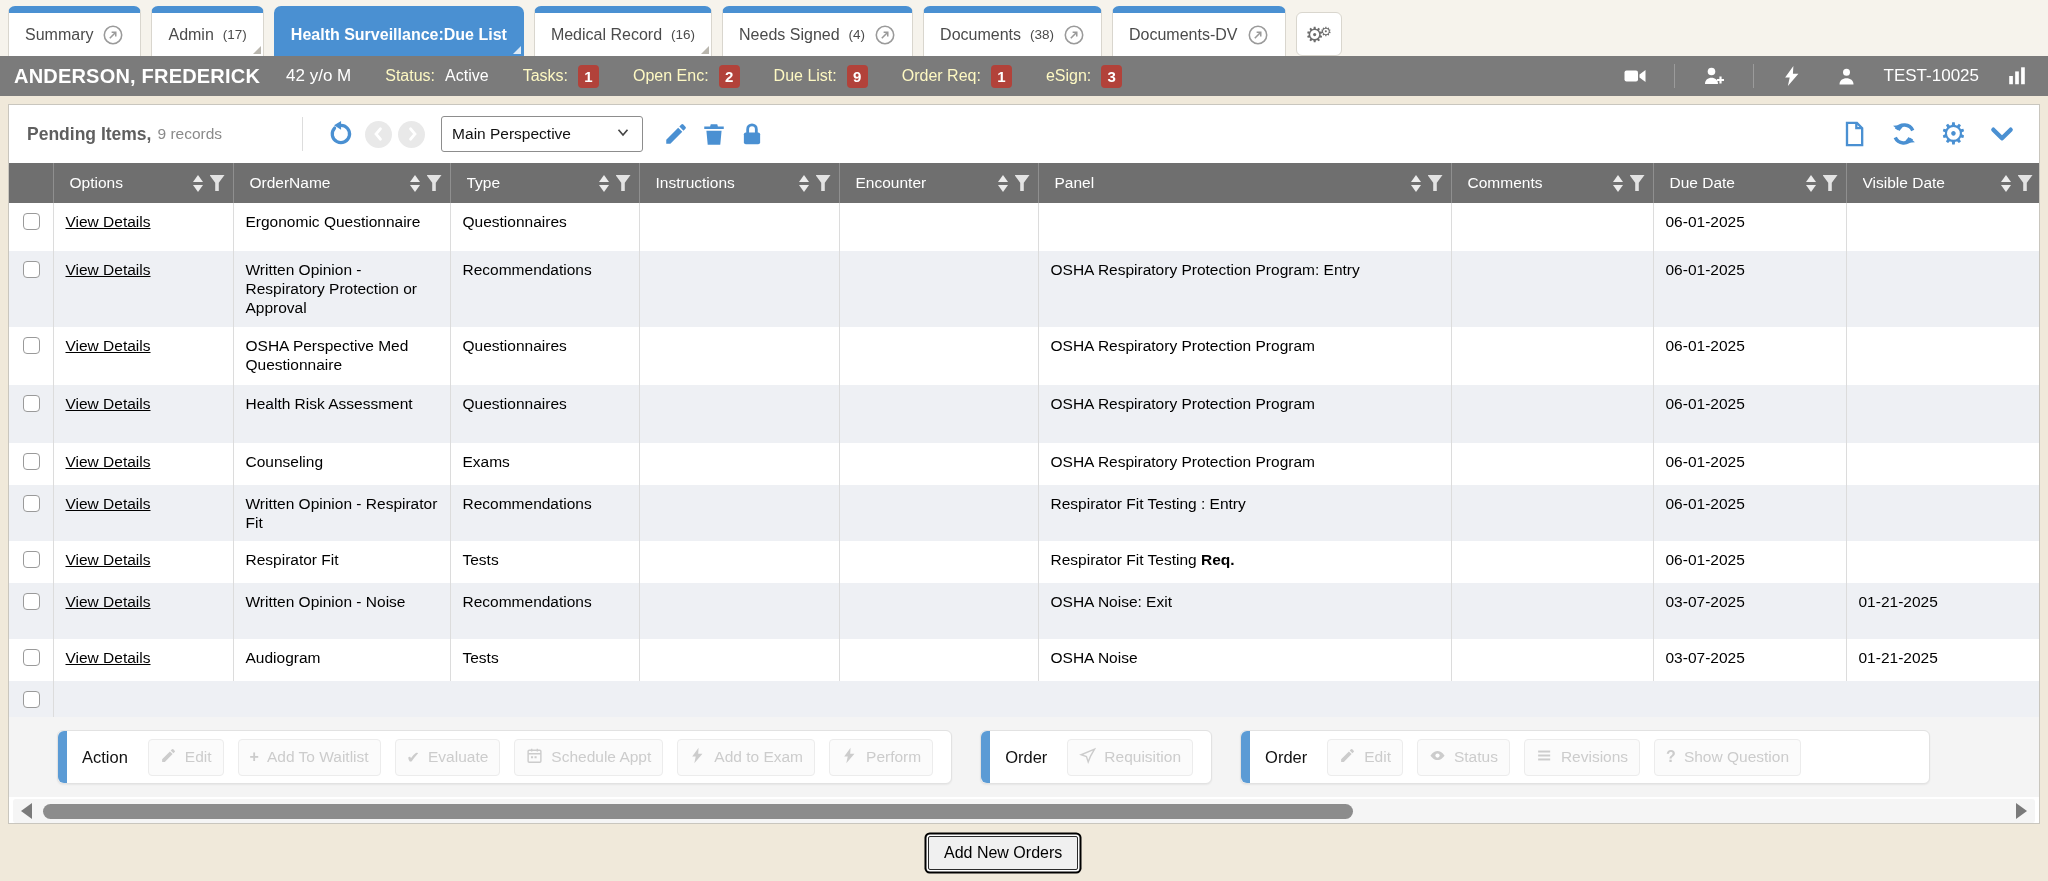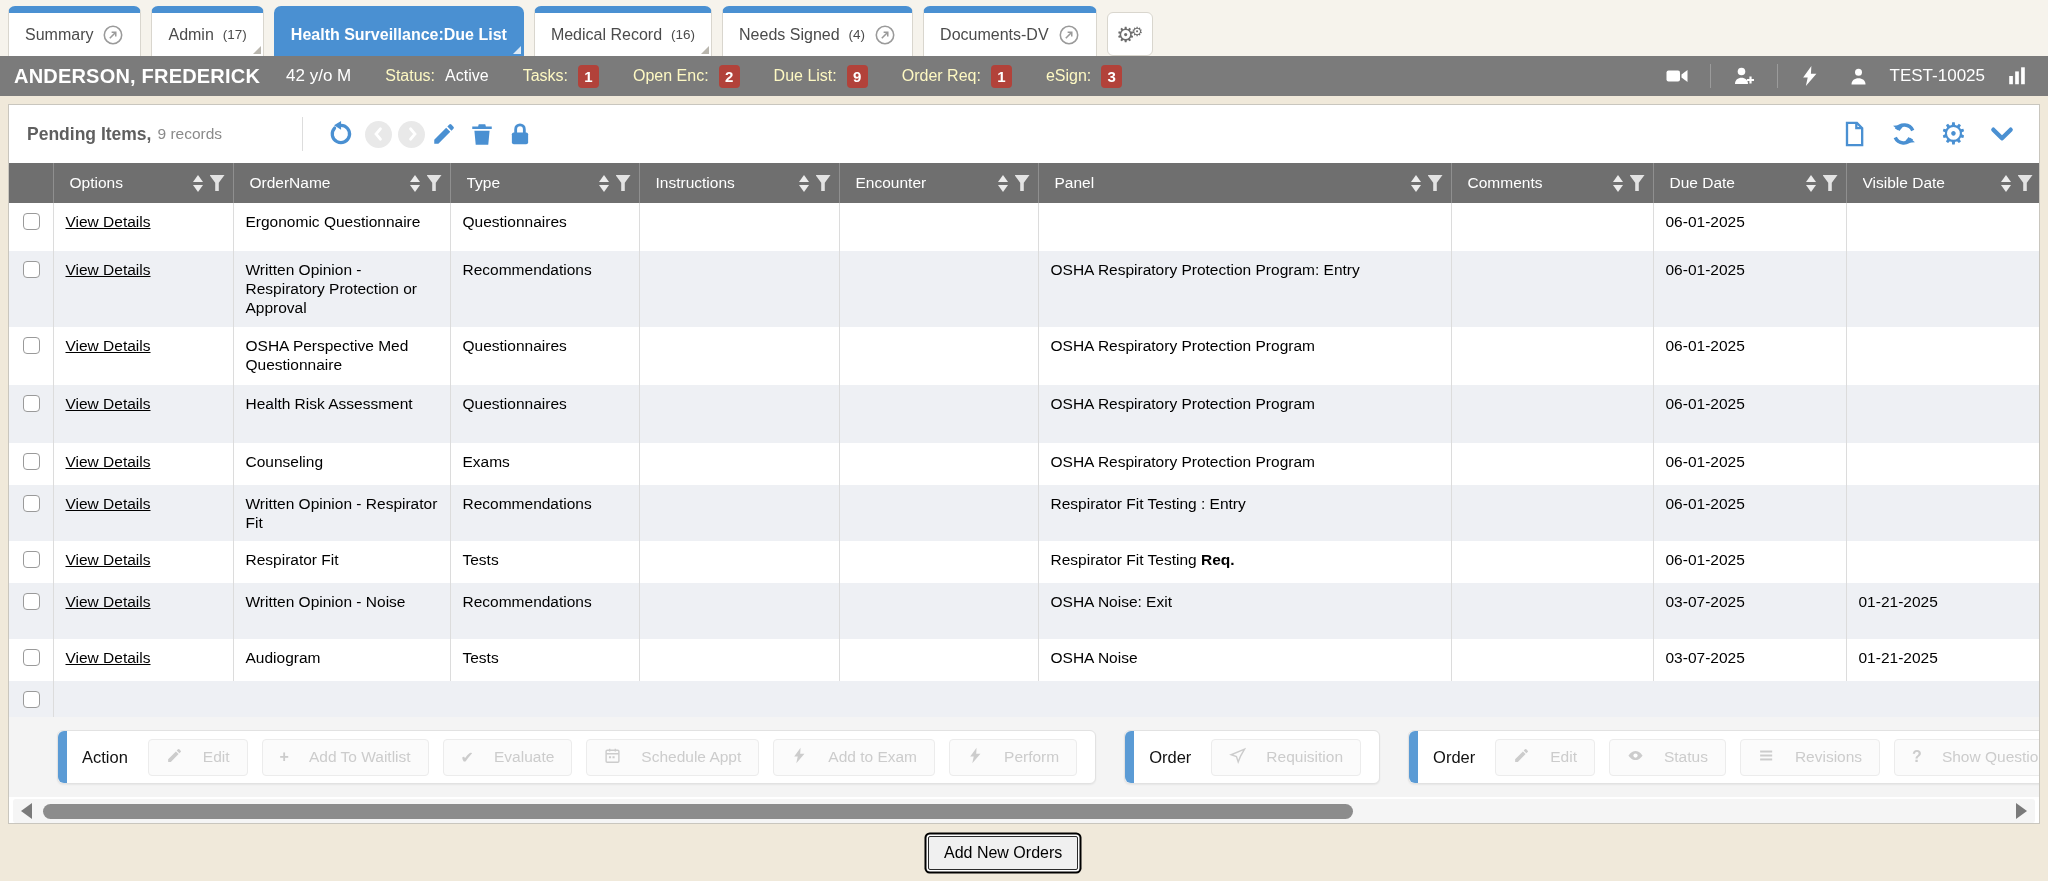--- a/index.html
+++ b/index.html
@@ -16,21 +16,21 @@
   .tab-gear { display:flex; align-items:center; justify-content:center; height:44px; width:46px; margin-bottom:0px; background:#fff; border:1px solid #d9d6ce; border-radius:6px; color:#6d6d6d; font-size:21px; cursor:pointer; }
   .open-new-icon { width:22px; height:22px; flex:none; }
 
   
   .banner { position:absolute; top:56px; left:0; width:2048px; height:40px; background:#7b7b7b; display:flex; align-items:center; padding:0 14px; color:#fff; }
   .banner .pname { font-size:20px; font-weight:bold; letter-spacing:.2px; }
   .banner .agesex { font-size:17px; margin-left:26px; }
   .binfo { display:flex; align-items:center; margin-left:34px; gap:10px; font-size:16px; }
   .binfo .lbl { color:#fef9c3; }
   .badge { min-width:21px; height:23px; padding:0 5px; background:#b2423a; border-radius:4px; color:#fff; font-weight:bold; font-size:15px; display:flex; align-items:center; justify-content:center; }
-  .bright { margin-left:auto; display:flex; align-items:center; gap:15px; }
+  .bright { margin-left:auto; display:flex; align-items:center; gap:21px; }
   .bright .vdiv { width:1px; height:24px; background:#9b9b9b; }
   .bright svg { display:block; }
   .pid { font-size:17px; }
 
   
   .panel { position:absolute; top:104px; left:8px; width:2032px; height:720px; background:#fff; border:1px solid #c9c6be; overflow:hidden; }
 
   
   .ptoolbar { height:58px; display:flex; align-items:center; padding:0 18px; }
   .ptitle { font-size:17.5px; font-weight:bold; color:#5f5f5f; }
@@ -56,21 +56,21 @@
   .grid td.cbcell { text-align:center; padding-top:10px; }
   .rowcb { appearance:none; -webkit-appearance:none; width:17px; height:17px; border:1.6px solid #9a9a9a; border-radius:4px; background:#fff; cursor:pointer; margin:0; }
   a.vdetails { color:#000; text-decoration:underline; cursor:pointer; }
   .pbold { font-weight:bold; }
 
   
   .footer { height:80px; background:#f4f4f4; display:flex; align-items:center; padding-left:48px; overflow:hidden; gap:28px; }
   .abar { position:relative; flex:none; display:flex; align-items:center; gap:14px; height:54px; background:#fff; border:1px solid #e2e2e2; border-radius:6px; padding:0 18px 0 24px; box-shadow:0 1px 2px rgba(0,0,0,.06); }
   .abar::before { content:""; position:absolute; left:0; top:0; bottom:0; width:9px; background:#5b9bd5; border-radius:6px 0 0 6px; }
   .abar .alabel { font-size:16.5px; color:#111; margin-right:6px; white-space:nowrap; }
-  .dbtn { display:flex; align-items:center; gap:20px; height:37px; padding:0 17px; background:#fbfbfb; border:1px solid #ececec; border-radius:4px; color:#ccc; font-size:15.5px; white-space:nowrap; cursor:default; }
+  .dbtn { display:flex; align-items:center; gap:8px; height:37px; padding:0 11px; background:#fbfbfb; border:1px solid #ececec; border-radius:4px; color:#ccc; font-size:15.5px; white-space:nowrap; cursor:default; }
   .dbtn svg, .dbtn .glyph { flex:none; }
   .glyph { font-size:16px; font-weight:bold; color:#ccc; }
 
   
   .hscroll { height:24px; margin:2px 4px 0 4px; display:flex; align-items:center; position:relative; background:#f5f5f5; border-radius:3px; }
   .harrow { width:0; height:0; flex:none; }
   .harrow.left  { border-top:8px solid transparent; border-bottom:8px solid transparent; border-right:11px solid #7a7a7a; margin-left:8px; }
   .harrow.right { border-top:8px solid transparent; border-bottom:8px solid transparent; border-left:11px solid #7a7a7a; position:absolute; right:8px; }
   .hthumb { position:absolute; left:30px; width:1310px; height:15px; background:#8c8c8c; border-radius:8px; }
 
@@ -95,20 +95,28 @@
     <div class="tab active fold">
       <span>Health Surveillance:Due List</span>
     </div>
     <div class="tab fold">
       <span>Medical Record</span>
       <span class="cnt">(16)</span>
     </div>
     <div class="tab">
       <span>Needs Signed</span>
       <span class="cnt">(4)</span>
+      <span class="open-new-icon"><svg width="22" height="22" viewBox="0 0 24 24">
+          <circle cx="12" cy="12" r="9.5" fill="none" stroke="#9a9a9a" stroke-width="1.7"></circle>
+          <path d="M8.5 15.5 15 9M10.5 9H15v4.5" fill="none" stroke="#9a9a9a" stroke-width="1.7"></path>
+        </svg></span>
+    </div>
+    <div class="tab">
+      <span>Documents</span>
+      <span class="cnt">(38)</span>
       <span class="open-new-icon"><svg width="22" height="22" viewBox="0 0 24 24">
           <circle cx="12" cy="12" r="9.5" fill="none" stroke="#9a9a9a" stroke-width="1.7"></circle>
           <path d="M8.5 15.5 15 9M10.5 9H15v4.5" fill="none" stroke="#9a9a9a" stroke-width="1.7"></path>
         </svg></span>
     </div>
     <div class="tab">
       <span>Documents-DV</span>
       <span class="open-new-icon"><svg width="22" height="22" viewBox="0 0 24 24">
           <circle cx="12" cy="12" r="9.5" fill="none" stroke="#9a9a9a" stroke-width="1.7"></circle>
           <path d="M8.5 15.5 15 9M10.5 9H15v4.5" fill="none" stroke="#9a9a9a" stroke-width="1.7"></path>
@@ -201,20 +209,26 @@
     <span class="chev-circle" id="ic-cleft">
         <svg width="18" height="18" viewBox="0 0 24 24">
           <path d="M14 5l-6 7 6 7" fill="none" stroke="#fff" stroke-width="3.6" stroke-linecap="round"></path>
         </svg>
       </span>
     <span class="chev-circle" id="ic-cright">
         <svg width="18" height="18" viewBox="0 0 24 24">
           <path d="M10 5l6 7-6 7" fill="none" stroke="#fff" stroke-width="3.6" stroke-linecap="round"></path>
         </svg>
       </span>
+    <span class="perspective">
+      <span>Main Perspective</span>
+      <span id="ic-selchev"><svg width="18" height="18" viewBox="0 0 24 24">
+            <path d="M6 9l6 7 6-7" fill="none" stroke="#444" stroke-width="2.2"></path>
+          </svg></span>
+    </span>
     <span class="icon-btn" id="ic-pencil">
         <svg width="26" height="26" viewBox="0 0 24 24">
           <path d="M3 17.2V21h3.8L17.8 10 14 6.2 3 17.2zM20.7 7.1a1.3 1.3 0 0 0 0-1.9l-1.9-1.9a1.3 1.3 0 0 0-1.9 0l-1.8 1.8 3.8 3.8 1.8-1.8z" fill="#4a90d2"></path>
         </svg>
       </span>
     <span class="icon-btn" id="ic-trash">
         <svg width="26" height="26" viewBox="0 0 24 24">
           <path d="M9 3h6l.6 2H21v2.4H3V5h5.4L9 3z" fill="#4a90d2"></path>
           <path d="M5 9h14l-1.2 13H6.2L5 9z" fill="#4a90d2"></path>
         </svg>

